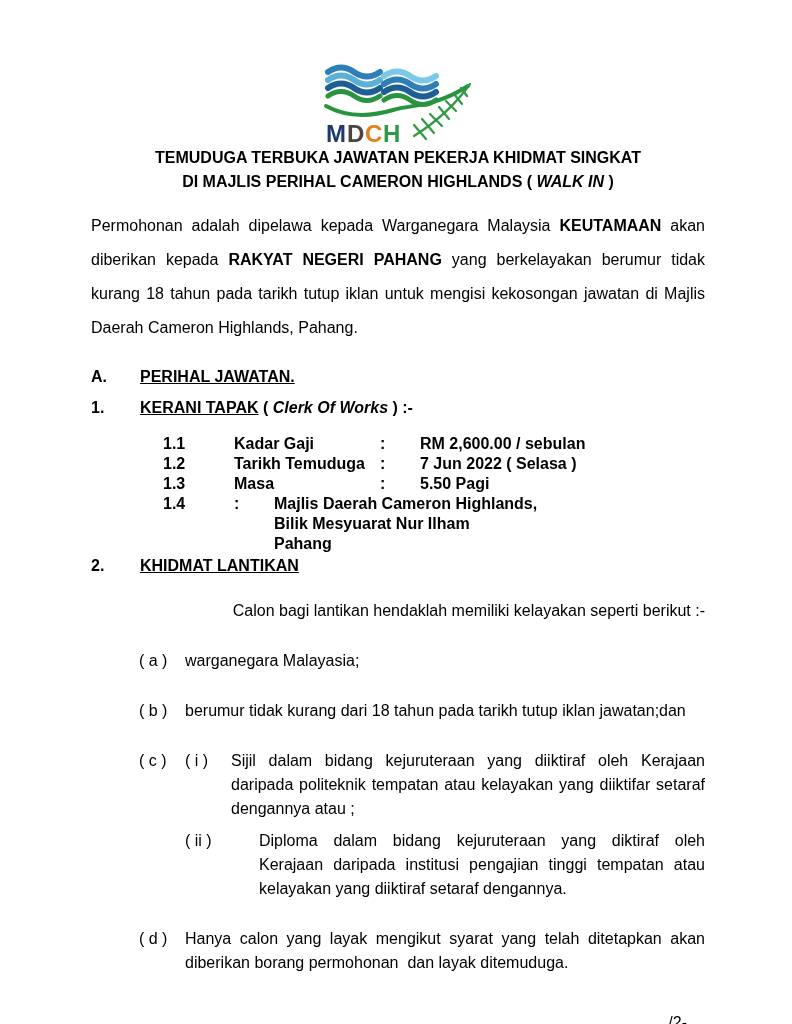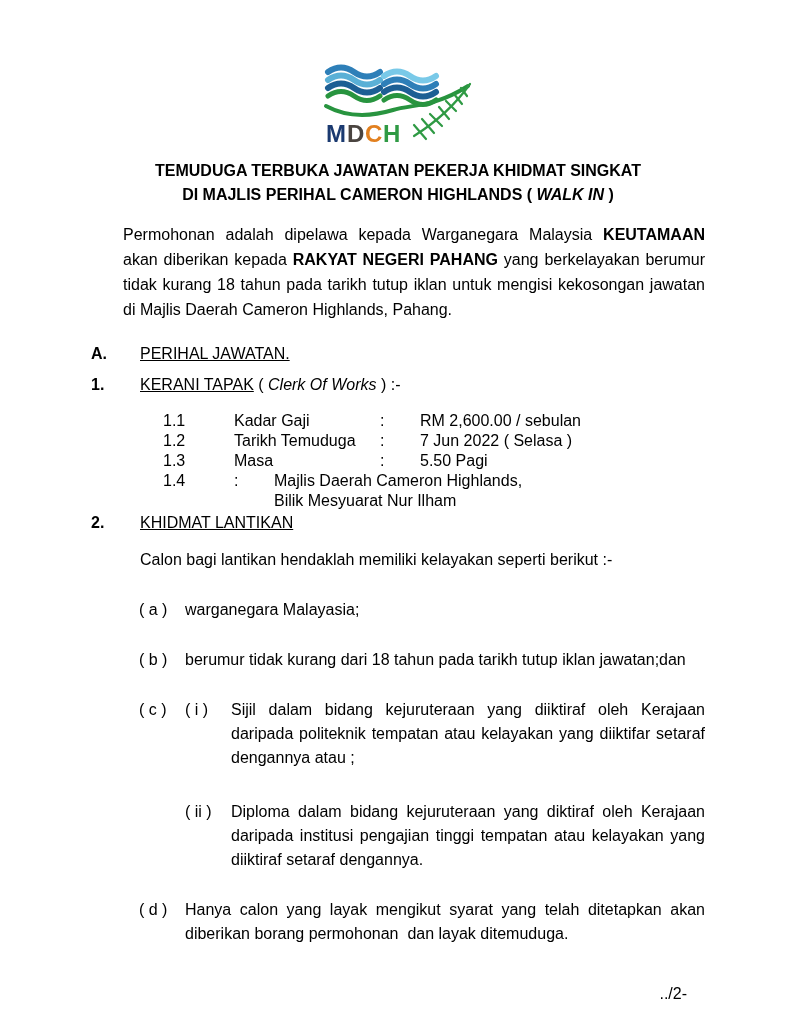--- a/index.html
+++ b/index.html
@@ -9,44 +9,44 @@
     width:792px; height:1024px;
     margin:0 auto;
     background:#ffffff;
     font-family:"Liberation Sans", sans-serif;
     font-size:16px;
     color:#000;
     padding:56px 87px 0 91px;
     overflow:hidden;
   }
   .logo-wrap { width:160px; height:90px; margin:0 auto; }
-  .doc-title { margin-top:13px; text-align:center; font-weight:bold; line-height:24px; }
-  .intro { margin-top:15px; text-align:justify; line-height:25px;margin-left:32px; }
+  .doc-title { text-align:center; font-weight:bold; line-height:24px; }
+  .intro { margin-top:15px; text-align:justify; line-height:34px; }
   b.inline { font-weight:bold; }
   .sec { display:flex; }
   .sec-letter { width:49px; font-weight:bold; flex:none; }
-  .sec-title { font-weight:normal; }
+  .sec-title { font-weight:bold; }
   .und { text-decoration:underline; }
   .sec-a { margin-top:23px; }
   .sec-1 { margin-top:13px; }
   .sec-2 { margin-top:3px; }
   .details { margin-top:17px; }
-  .d-row { display:flex; line-height:20px; }
+  .d-row { display:flex; line-height:20px;font-weight:bold; }
   .d-num   { margin-left:72px; width:71px; flex:none; }
   .d-label { width:146px; flex:none; }
   .d-colon { width:40px; flex:none; }
   .d-value { flex:1; }
   .d-line { display:block; }
-  .sec2-intro { margin-top:16px; margin-left:49px; line-height:24px; }
+  .sec2-intro { margin-top:24px; margin-left:49px; line-height:24px;text-align:right; }
   .item { display:flex; margin-top:26px; line-height:24px; }
   .item-marker { margin-left:48px; width:46px; flex:none; }
   .item-text { flex:1; text-align:justify; white-space:pre-wrap; }
   .subitems { flex:1; }
   .subitem { display:flex; }
-  .subitem + .subitem { margin-top:30px; }
+  .subitem + .subitem { margin-top:8px;gap:28px; }
   .sub-marker { width:46px; flex:none; }
   .footer { margin-top:36px; text-align:right; padding-right:18px; line-height:24px; }
 </style>
 </head>
 <body>
 
 <div class="page">
 
   <div class="logo-wrap">
     <svg width="160" height="90" viewBox="0 0 160 90">
@@ -122,20 +122,21 @@
       <span class="d-label">Masa</span>
       <span class="d-colon">:</span>
       <span class="d-value">5.50 Pagi</span>
     </div>
     <div class="d-row">
       <span class="d-num">1.4</span>
       <span class="d-colon">:</span>
       <span class="d-value">
         <span class="d-line">Majlis Daerah Cameron Highlands,</span>
         <span class="d-line">Bilik Mesyuarat Nur Ilham</span>
+        <span class="d-line">Pahang</span>
       </span>
     </div>
   </div>
 
   <div class="sec sec-2">
     <span class="sec-letter">2.</span>
     <span class="sec-title und">KHIDMAT LANTIKAN</span>
   </div>
 
   <div class="sec2-intro">Calon bagi lantikan hendaklah memiliki kelayakan seperti berikut :-</div>

